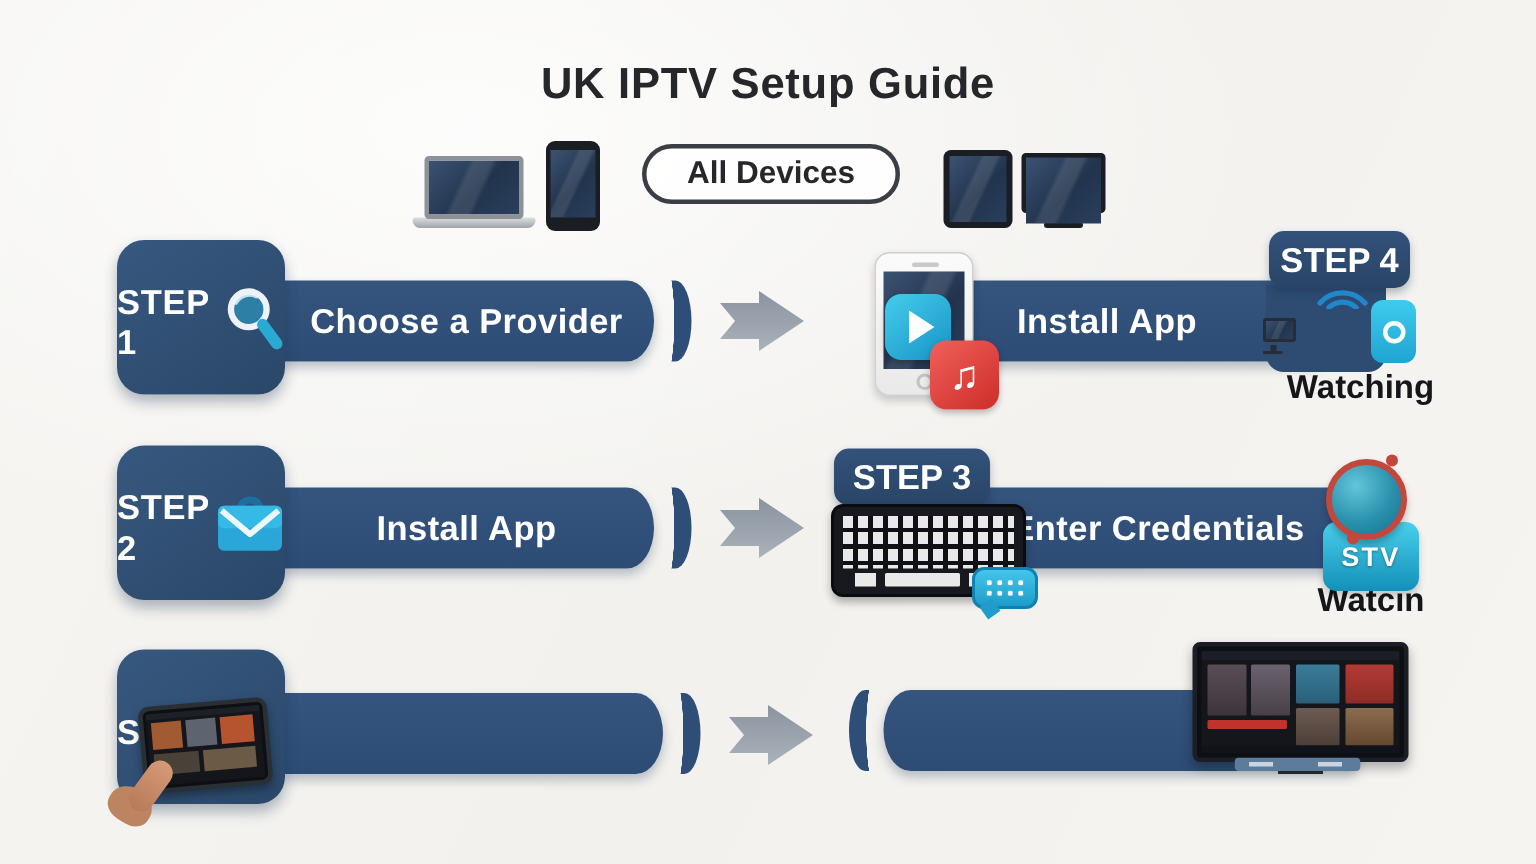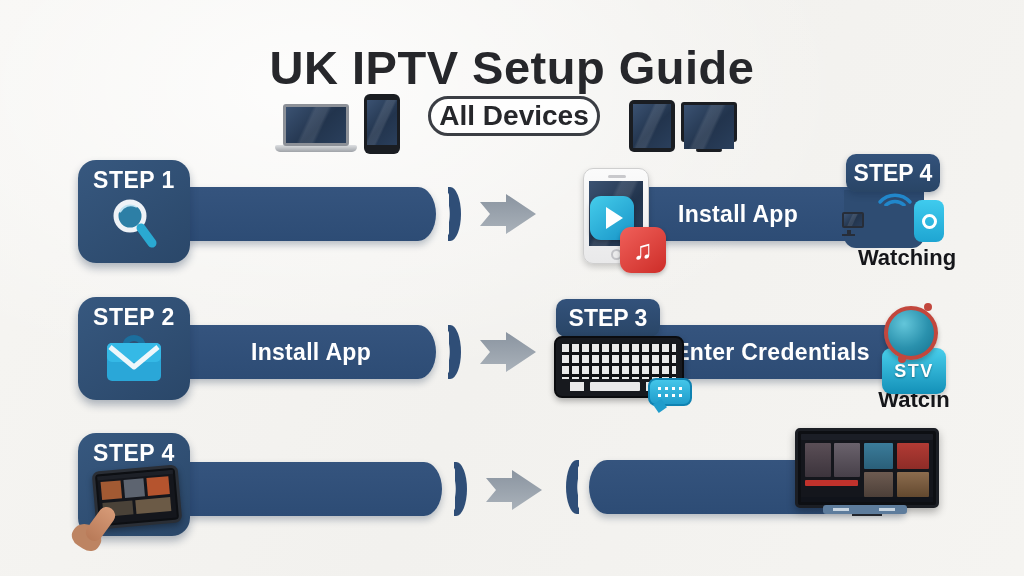--- a/index.html
+++ b/index.html
@@ -6,24 +6,24 @@
   html,body { width:1024px; height:576px; font-family:"Liberation Sans", sans-serif; }
   #stage {
     position:relative; width:1024px; height:576px; overflow:hidden;
     background:
       radial-gradient(900px 500px at 30% 15%, rgba(255,255,255,.8) 0%, transparent 60%),
       linear-gradient(115deg, #f6f5f2 0%, #f2f1ee 50%, #f5f4f1 100%);
   }
   .abs { position:absolute; }
 
   
-  .title { left:0; right:0; top:40px; text-align:center; font-size:47px; font-weight:800; color:#26272b; letter-spacing:.5px; }
+  .title { left:0; right:0; top:40px; text-align:center; font-size:29px; font-weight:800; color:#26272b; letter-spacing:.5px; }
   .badge { left:428px; top:96px; width:172px; height:40px; border:3px solid #3b3e44; border-radius:22px;
            background:rgba(255,255,255,.85); display:flex; align-items:center; justify-content:center;
-           font-size:28px; font-weight:800; color:#26272b; }
+           font-size:21px; font-weight:800; color:#26272b; }
 
   
   .scr { background:linear-gradient(135deg,#3b5272 0%,#22344d 55%,#2a3f5c 100%); position:relative; overflow:hidden; }
   .scr::after{ content:""; position:absolute; inset:0; background:linear-gradient(115deg,transparent 35%,rgba(255,255,255,.10) 40%,rgba(255,255,255,.10) 55%,transparent 60%); }
   .laptop-screen { width:66px; height:42px; border:3px solid #8d9198; border-radius:3px; }
   .laptop-base { width:82px; height:7px; background:linear-gradient(#dddfe2,#9fa3a8); border-radius:2px 2px 5px 5px; margin:-1px 0 0 -8px; }
   .dev-phone { width:36px; height:60px; background:#1a1d22; border-radius:6px; padding:6px 3px 9px 3px; }
   .dev-tablet { width:46px; height:52px; background:#1a1d22; border-radius:5px; padding:4px; }
   .dev-monitor-screen { width:56px; height:40px; background:#14161b; border:3px solid #1a1d22; border-radius:3px; }
   .dev-monitor-stand { width:8px; height:6px; background:#1a1d22; margin:0 auto; }
@@ -37,21 +37,21 @@
            background:radial-gradient(ellipse 120% 160% at -35% 50%, transparent 59%, #2f4e77 60%);
            border-radius:0 60% 60% 0 / 0 50% 50% 0; }
   .cap-l { width:18px; height:54px;
            background:radial-gradient(ellipse 120% 160% at 135% 50%, transparent 59%, #2f4e77 60%);
            border-radius:60% 0 0 60% / 50% 0 0 50%; }
   .rib-text { height:54px; display:flex; align-items:center; justify-content:center;
               color:#fff; font-size:23px; font-weight:700; letter-spacing:.3px; z-index:3; }
   .step-box { width:112px; height:103px; border-radius:18px;
               background:linear-gradient(145deg,#37587f 0%,#2a4769 100%);
               box-shadow:0 5px 9px rgba(20,40,70,.32); z-index:2;
-              display:flex; flex-direction:column; align-items:center; }
+              display:flex; flex-direction:row; align-items:center; }
   .step-box .step-t { margin-top:7px; color:#fff; font-size:23px; font-weight:800; letter-spacing:.5px; }
   .step-tag { background:linear-gradient(#33527b,#294566); border-radius:10px; box-shadow:0 3px 6px rgba(20,40,70,.3);
               display:flex; align-items:center; justify-content:center; color:#fff; font-size:23px; font-weight:800; z-index:4; }
   .dev-label { font-size:22px; font-weight:800; color:#15161a; text-align:center; z-index:4; }
 
   
   .app-play { width:44px; height:44px; border-radius:11px; background:linear-gradient(140deg,#45cdeb,#1793c7);
               display:flex; align-items:center; justify-content:center; box-shadow:0 2px 4px rgba(0,0,0,.25); z-index:5; }
   .app-play .tri { width:0; height:0; border-left:17px solid #fff; border-top:11px solid transparent; border-bottom:11px solid transparent; margin-left:5px; }
   .app-music { width:46px; height:46px; border-radius:11px; background:linear-gradient(140deg,#f0605a,#cd2d28);
@@ -168,20 +168,21 @@
       <defs>
     <linearGradient id="agrad" x1="0" y1="0" x2="0" y2="1">
       <stop offset="0" stop-color="#8a94a0"></stop>
           <stop offset="1" stop-color="#aab2ba"></stop>
     </linearGradient>
   </defs>
     </svg>
 
   <div class="abs ribbon rib-r" style="left:186px; top:187px; width:250px;"></div>
   <div class="abs cap-r" style="left:443px; top:187px;"></div>
+  <div class="abs rib-text" style="left:186px; top:187px; width:250px;">Choose a Provider</div>
 
   <div class="abs step-box" style="left:78px; top:160px;">
     <div class="step-t">STEP 1</div>
     <svg width="50" height="56" viewBox="0 0 50 56" style="margin-top:2px;">
       <circle cx="21" cy="20" r="13" fill="#2d7fa6"></circle>
       <path d="M11,15 A12,12 0 0 1 27,10" stroke="#bfe3f2" stroke-width="3" fill="none" stroke-linecap="round"></path>
       <circle cx="21" cy="20" r="14" fill="none" stroke="#eef2f7" stroke-width="5"></circle>
       <line x1="32" y1="32" x2="43" y2="47" stroke="#2aa9d2" stroke-width="9" stroke-linecap="round"></line>
     </svg>
   </div>

